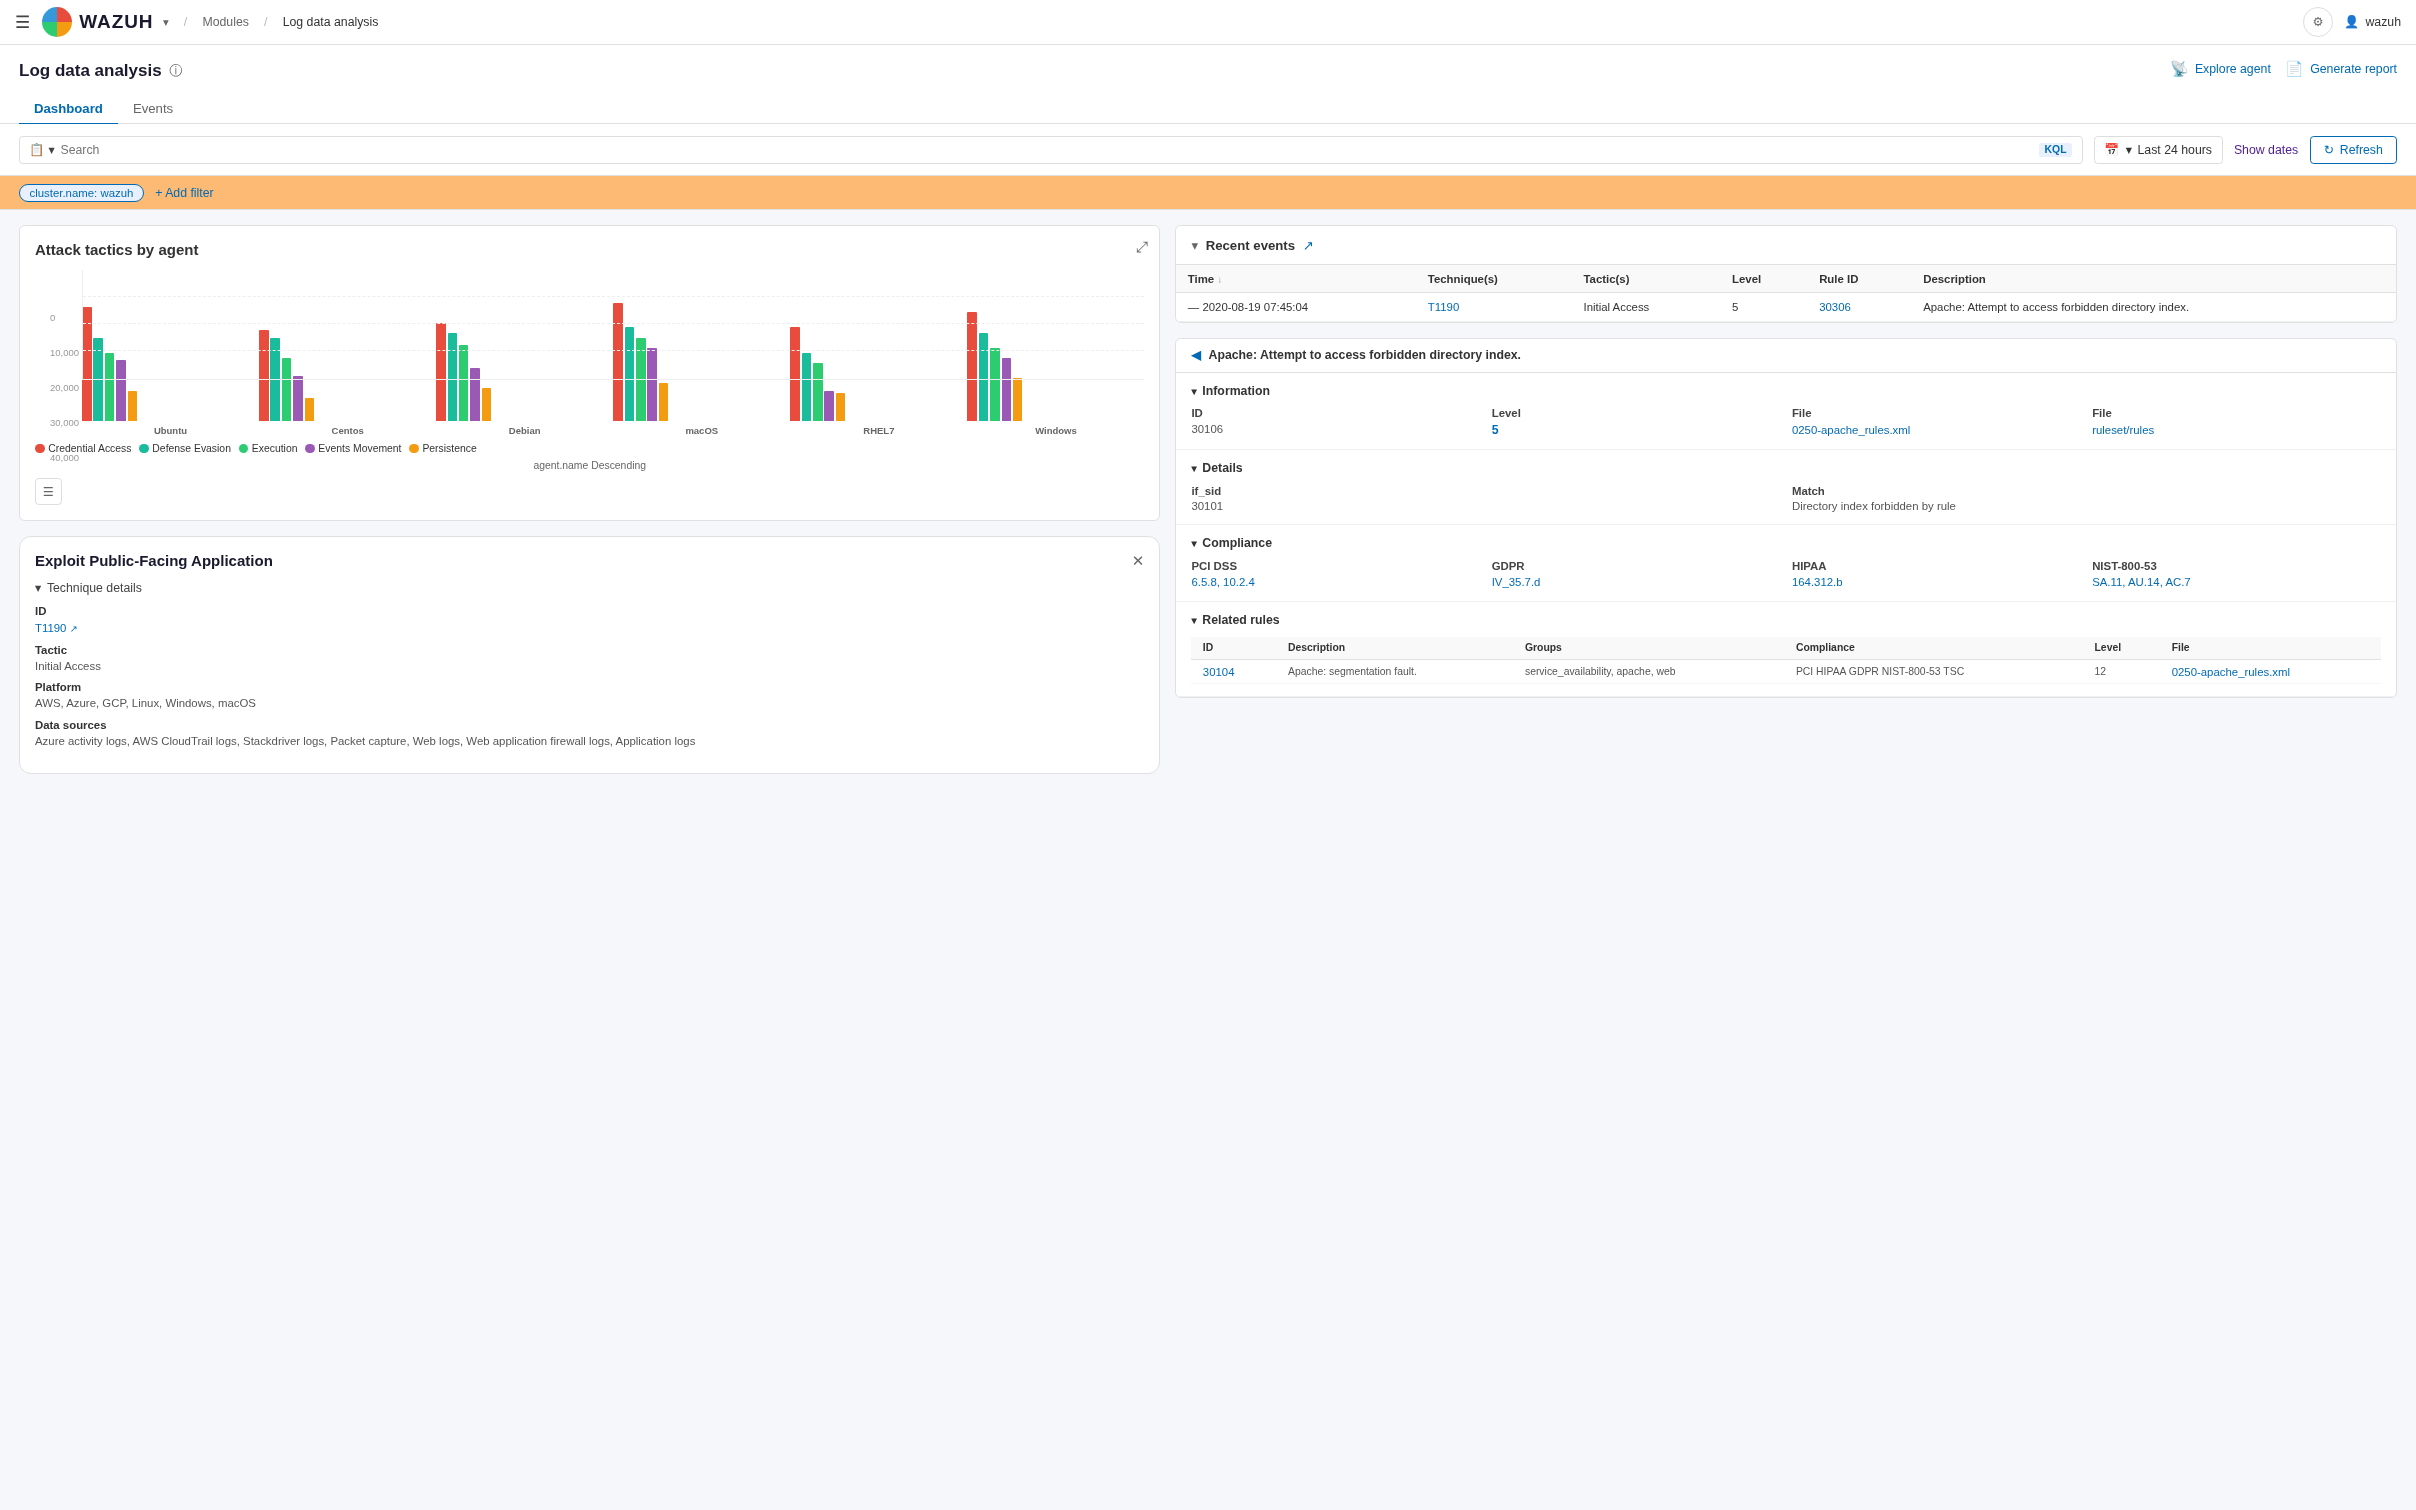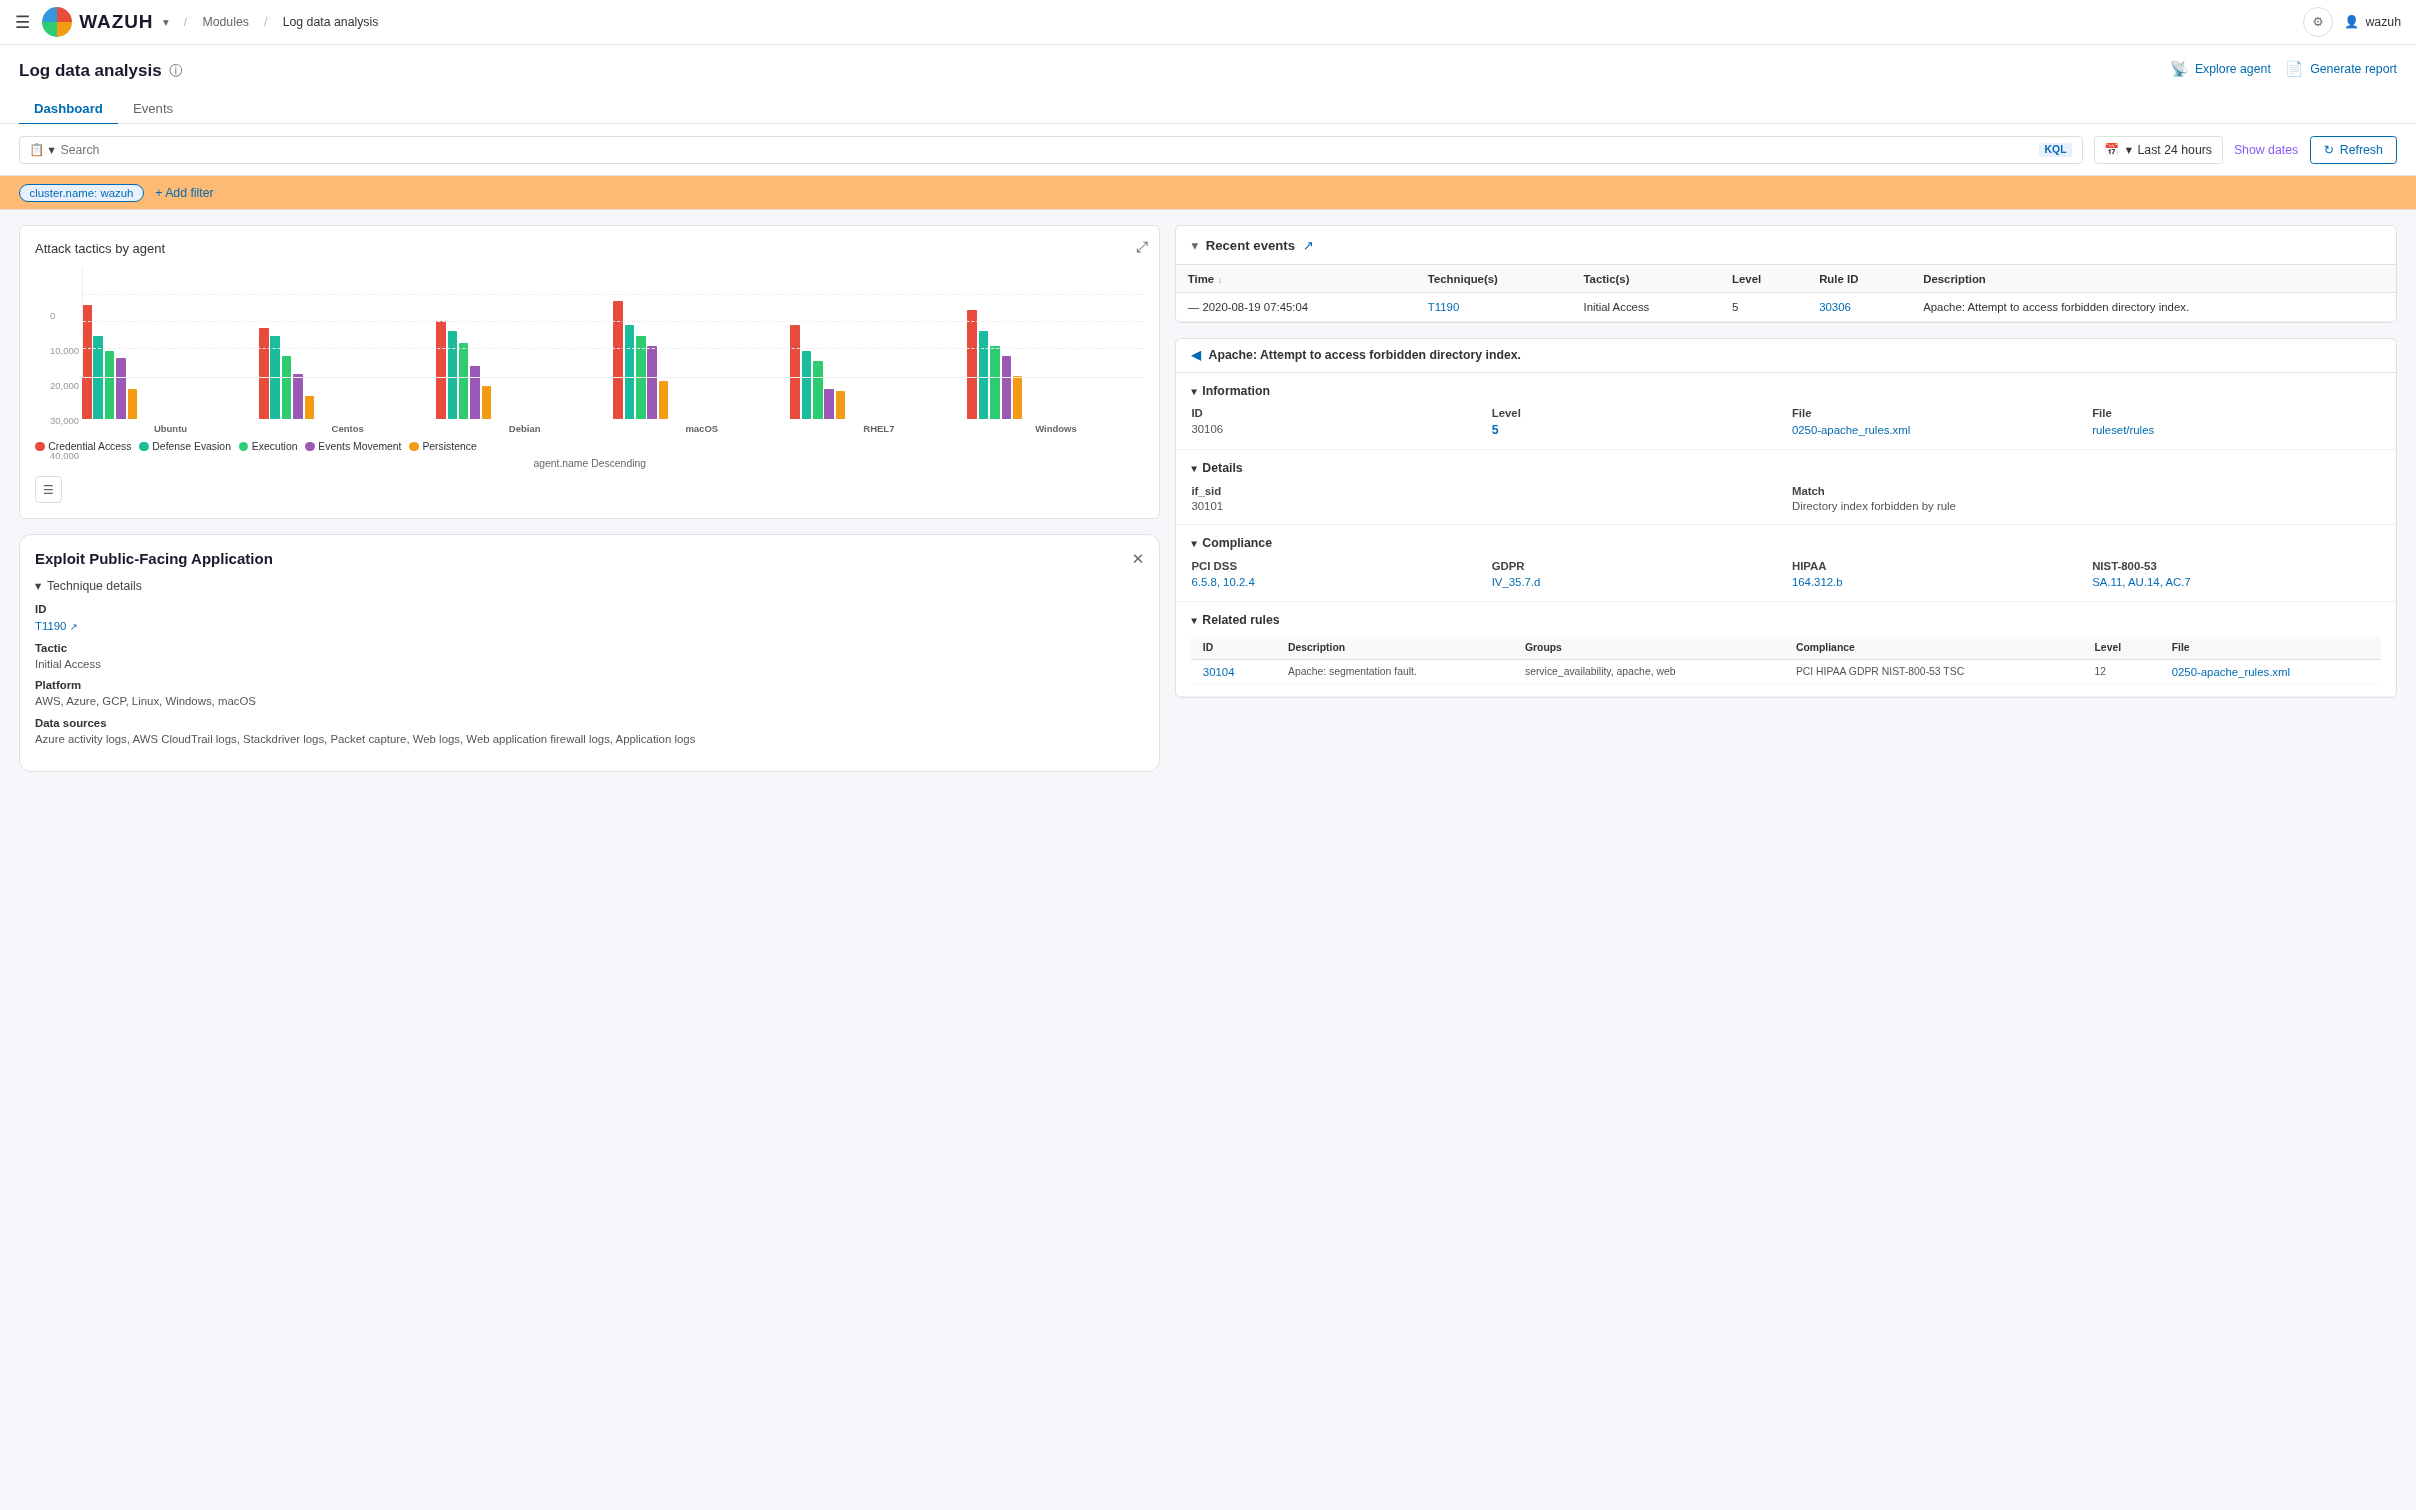--- a/index.html
+++ b/index.html
@@ -41,21 +41,21 @@
     .search-bar {
       background: #fff; padding: 11.4px 19px;
       border-bottom: 0.9px solid #e0e0e0;
       display: flex; align-items: center; gap: 11.4px;
     }
     .search-bar-left { display: flex; align-items: center; gap: 5.7px; border: 0.9px solid #ddd; border-radius: 3.8px; padding: 5.7px 9.5px; flex: 1; }
     .search-icon-btn { display: flex; align-items: center; gap: 3.8px; color: #444; cursor: pointer; font-size: 12.3px; }
     .search-input { border: none; outline: none; flex: 1; font-size: 12.3px; color: #333; }
     .kql-badge { background: #e8f0fe; color: #006bb4; font-size: 10.4px; padding: 1.9px 5.7px; border-radius: 2.8px; font-weight: 600; }
     .time-selector { display: flex; align-items: center; gap: 5.7px; border: 0.9px solid #ddd; border-radius: 3.8px; padding: 5.7px 9.5px; cursor: pointer; }
-    .show-dates-btn { color: #8b5cf6; font-size: 12.3px; cursor: pointer; }
+    .show-dates-btn { color: #4c1d95; font-size: 12.3px; cursor: pointer; }
     .refresh-btn {
       display: flex; align-items: center; gap: 5.7px;
       border: 0.9px solid #006bb4; border-radius: 3.8px;
       padding: 5.7px 13.2px; color: #006bb4; cursor: pointer; font-size: 12.3px;
     }
 
     
     .filter-row {
       background: #fdba74; padding: 7.6px 19px;
       border-bottom: 0.9px solid #e0e0e0;
@@ -73,21 +73,21 @@
     }
 
     
     .left-panel { display: flex; flex-direction: column; gap: 15px; width: 48%; }
 
     
     .card {
       background: #fff; border: 0.9px solid #e0e0e0; border-radius: 5.7px;
       padding: 15px; position: relative;
     }
-    .card-title { font-size: 13px; font-weight: 400; color: #333; margin-bottom: 11.4px; }
+    .card-title { font-size: 15px; font-weight: 700; color: #333; margin-bottom: 11.4px; }
     .chart-expand { position: absolute; top: 11.4px; right: 11.4px; color: #666; cursor: pointer; font-size: 15px; }
     .chart-area { display: flex; align-items: flex-end; gap: 0; height: 151px; padding-left: 47px; }
     .bar-group { display: flex; gap: 1.9px; align-items: flex-end; flex: 1; }
     .bar { width: 9.5px; border-radius: 0.9px 0.9px 0 0; min-height: 1.9px; }
     .bar.red { background: #e74c3c; }
     .bar.cyan { background: #1abc9c; }
     .bar.green { background: #2ecc71; }
     .bar.purple { background: #9b59b6; }
     .bar.orange { background: #f39c12; }
     .y-axis { display: flex; flex-direction: column-reverse; justify-content: space-between; height: 151px; font-size: 9.5px; color: #999; position: absolute; left: 15px; top: 42px; }

